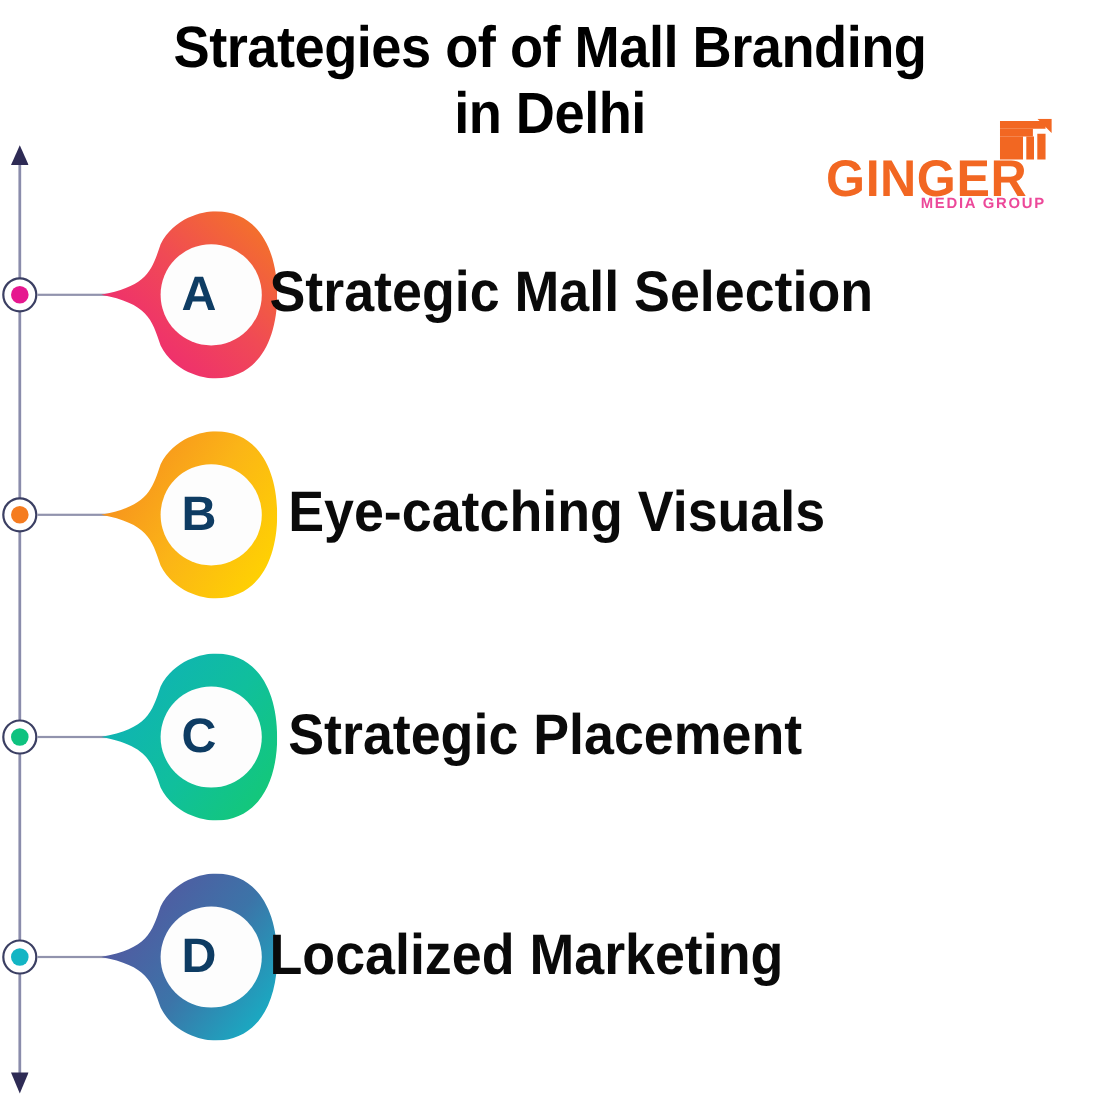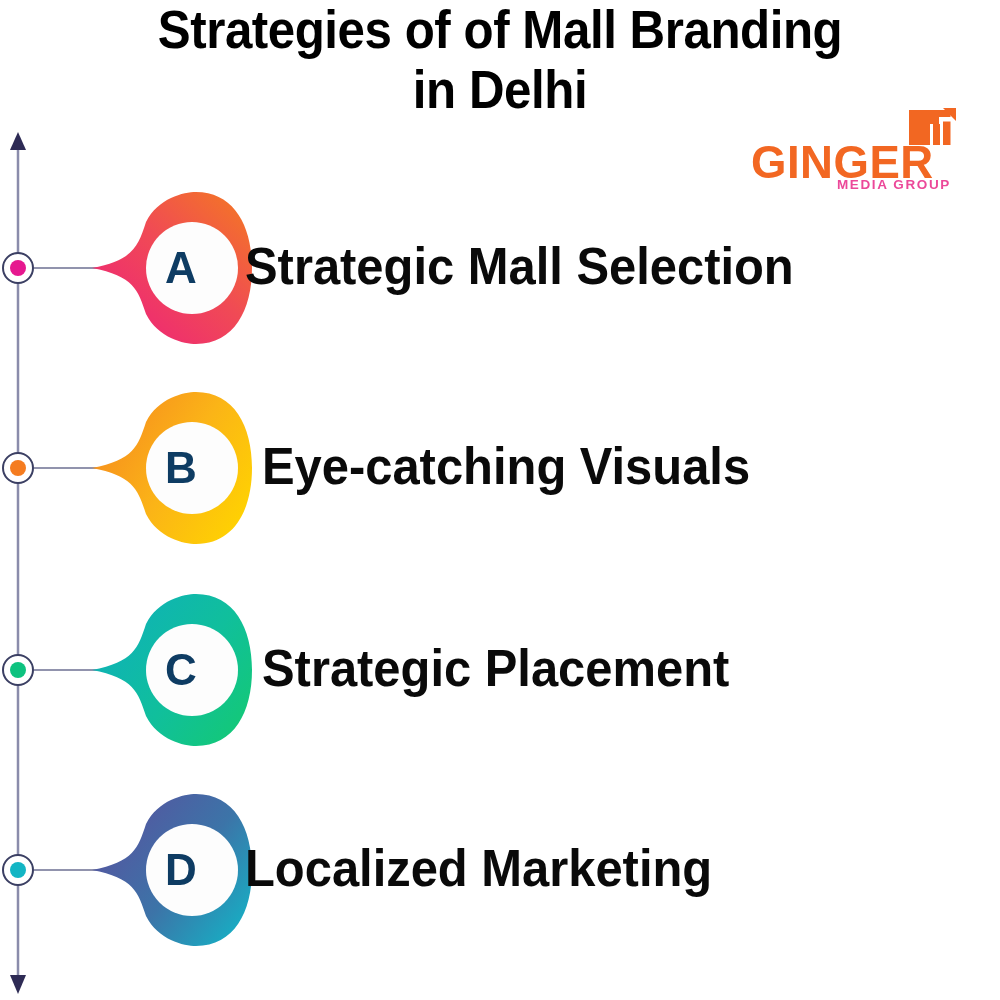--- a/index.html
+++ b/index.html
@@ -18,21 +18,21 @@
   #infographic {
     position: relative;
     width: 1000px;
     height: 1000px;
     background: #ffffff;
   }
 
   
   .title-block {
     position: absolute;
-    top: 0;
+    top: 14px;
     left: 0;
     width: 1000px;
     text-align: center;
     padding: 0 8px;
     box-sizing: border-box;
   }
   .title-text {
     font-family: "Liberation Sans Narrow", "Liberation Sans", sans-serif;
     font-weight: 700;
     font-size: 53px;

